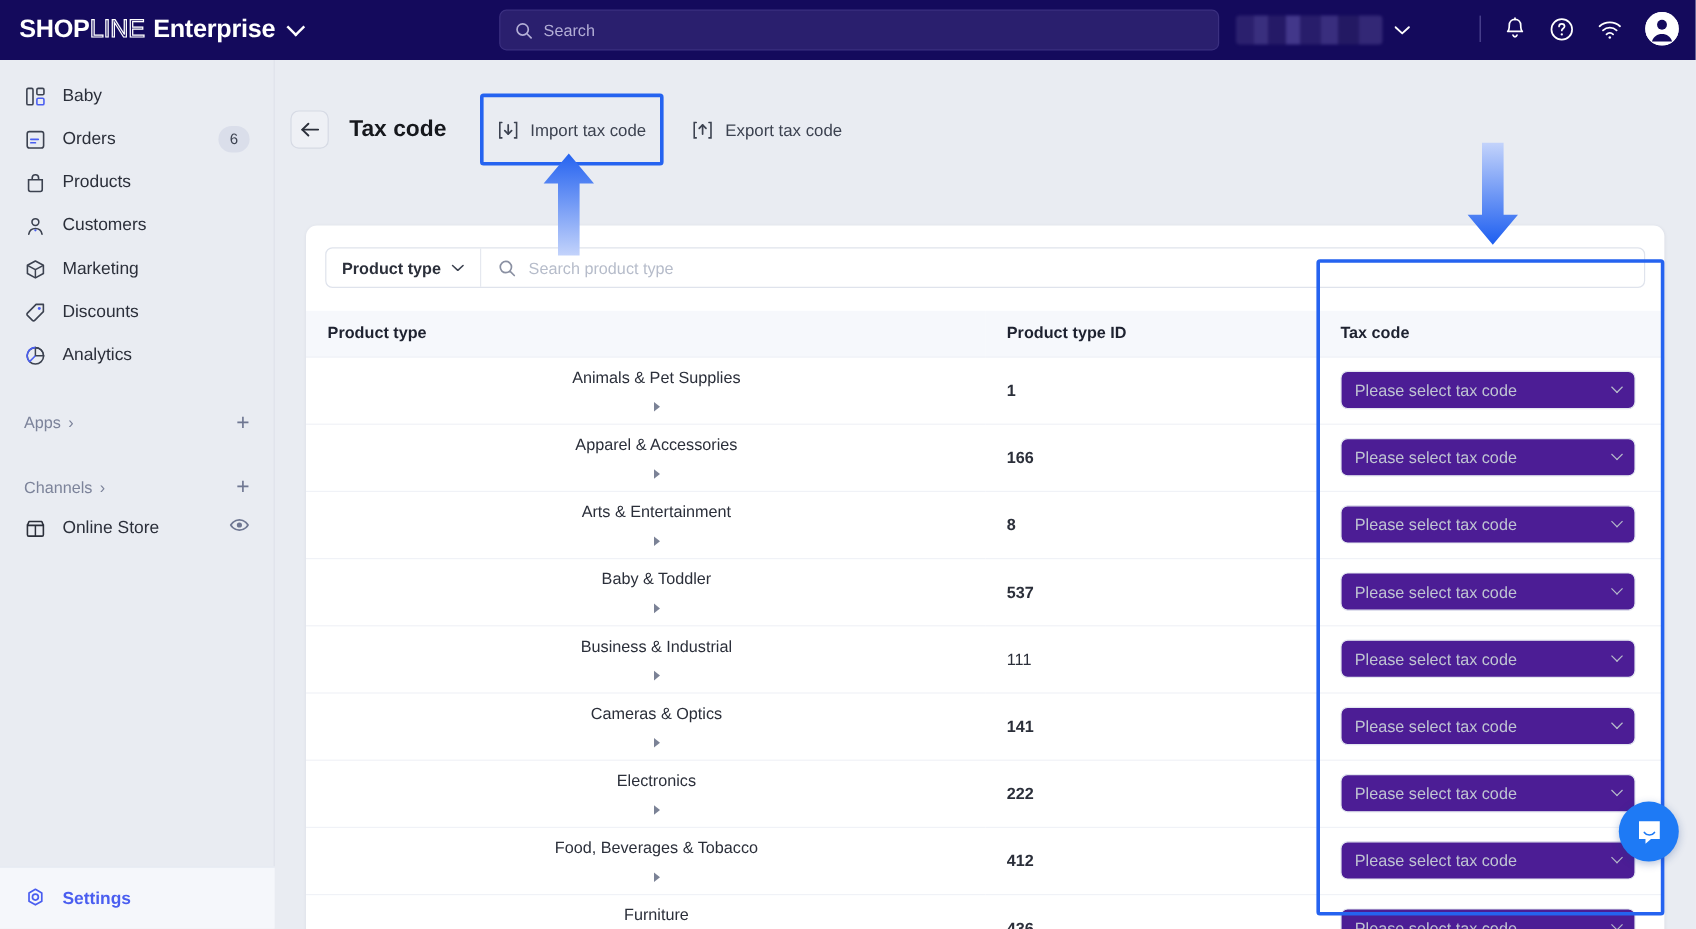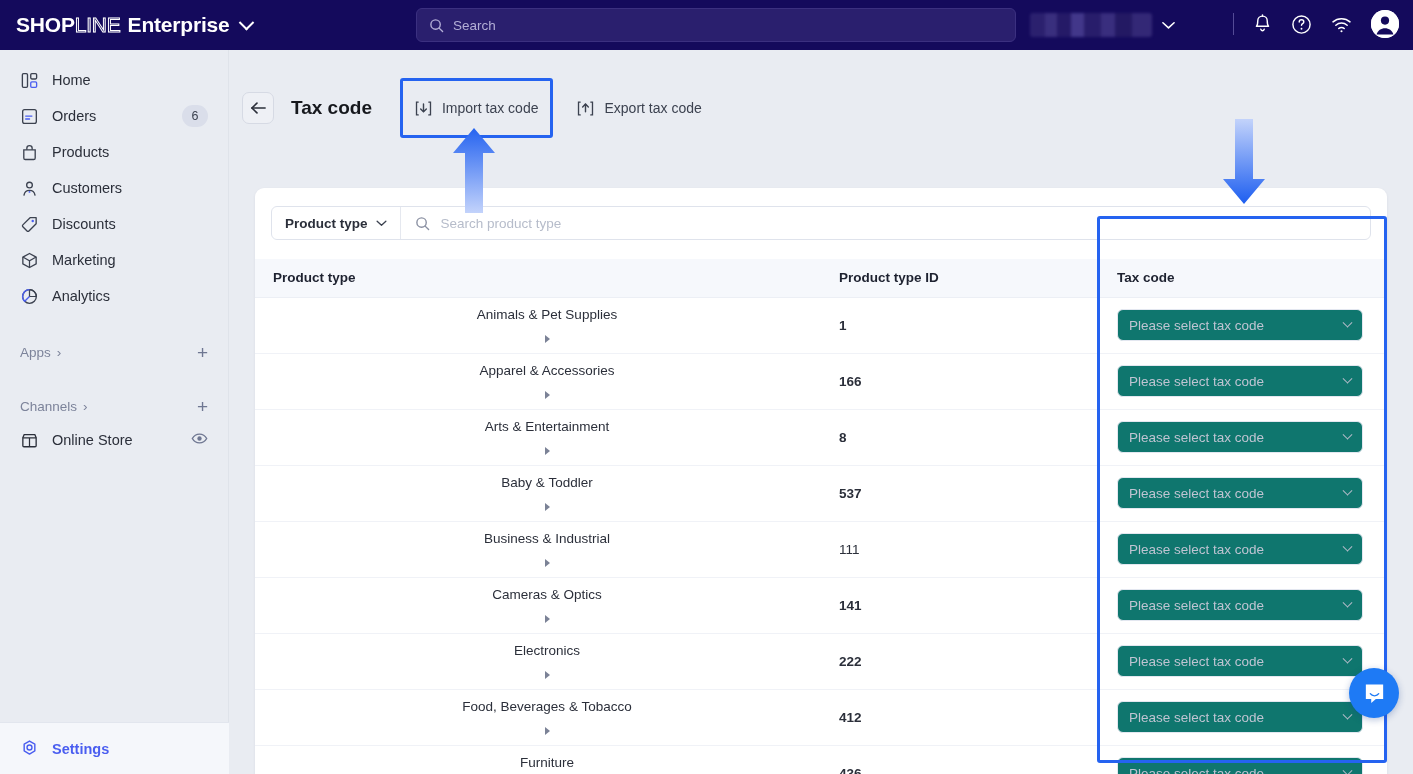--- a/index.html
+++ b/index.html
@@ -196,21 +196,21 @@
     border-left: 5px solid #7b8296;
     border-top: 4px solid transparent;
     border-bottom: 4px solid transparent;
     cursor: pointer;
   }
   .select {
     width: 246px; height: 32px;
     border: 1px solid #e3e7f0; border-radius: 6px;
     display: flex; align-items: center;
     padding: 0 11px;
-    background: #0f766e; cursor: pointer;
+    background: #4c1d95; cursor: pointer;
   }
   .select .ph { font-size: 13.5px; color: #bfc4d2; }
   .chev-sm {
     margin-left: auto;
     width: 7px; height: 7px;
     border-right: 1.6px solid #b6bcca; border-bottom: 1.6px solid #b6bcca;
     transform: rotate(45deg) translate(-2px,-2px);
   }
 
   
@@ -291,21 +291,21 @@
 
 <div class="sidebar">
   <div style="height:12px"></div>
 
   <div class="nav-item">
     <svg width="19" height="19" viewBox="0 0 20 20">
       <rect x="2.5" y="2.8" width="5.4" height="14.4" rx="1.2" fill="none" stroke="#3c4250" stroke-width="1.4"></rect>
       <rect x="11.3" y="2.8" width="6.2" height="5.6" rx="1.2" fill="none" stroke="#3c4250" stroke-width="1.4"></rect>
       <rect x="11.3" y="11.5" width="6.2" height="5.7" rx="1.2" fill="none" stroke="#4a5ef0" stroke-width="1.4"></rect>
     </svg>
-    <span class="lbl">Home</span>
+    <span class="lbl">Baby</span>
   </div>
 
   <div class="nav-item">
     <svg width="19" height="19" viewBox="0 0 20 20">
       <rect x="2.8" y="2.8" width="14.4" height="14.4" rx="2" fill="none" stroke="#3c4250" stroke-width="1.4"></rect>
       <line x1="6" y1="9.6" x2="12.5" y2="9.6" stroke="#4a5ef0" stroke-width="1.5" stroke-linecap="round"></line>
       <line x1="6" y1="12.6" x2="10" y2="12.6" stroke="#4a5ef0" stroke-width="1.5" stroke-linecap="round"></line>
     </svg>
     <span class="lbl">Orders</span>
     <span class="nav-badge">6</span>
@@ -323,32 +323,32 @@
     <svg width="19" height="19" viewBox="0 0 20 20">
       <circle cx="10" cy="6.4" r="3" fill="none" stroke="#3c4250" stroke-width="1.4"></circle>
       <path d="M4.2 17c.6-3.2 3-5 5.8-5s5.2 1.8 5.8 5" fill="none" stroke="#3c4250" stroke-width="1.4" stroke-linecap="round"></path>
       <circle cx="10" cy="13.6" r="1" fill="#4a5ef0"></circle>
     </svg>
     <span class="lbl">Customers</span>
   </div>
 
   <div class="nav-item">
     <svg width="19" height="19" viewBox="0 0 20 20">
+      <path d="M10 2.6l7 3.8v7.2l-7 3.8-7-3.8V6.4z" fill="none" stroke="#3c4250" stroke-width="1.4" stroke-linejoin="round"></path>
+      <path d="M3 6.4l7 3.8 7-3.8M10 10.2v7.2" fill="none" stroke="#3c4250" stroke-width="1.3"></path>
+    </svg>
+    <span class="lbl">Marketing</span>
+  </div>
+
+  <div class="nav-item">
+    <svg width="19" height="19" viewBox="0 0 20 20">
       <path d="M10.6 2.8H17v6.4l-7.6 7.6a1.4 1.4 0 0 1-2 0L3 12.4a1.4 1.4 0 0 1 0-2z" fill="none" stroke="#3c4250" stroke-width="1.4" stroke-linejoin="round"></path>
       <circle cx="13.4" cy="6.4" r="1.3" fill="#4a5ef0"></circle>
     </svg>
     <span class="lbl">Discounts</span>
-  </div>
-
-  <div class="nav-item">
-    <svg width="19" height="19" viewBox="0 0 20 20">
-      <path d="M10 2.6l7 3.8v7.2l-7 3.8-7-3.8V6.4z" fill="none" stroke="#3c4250" stroke-width="1.4" stroke-linejoin="round"></path>
-      <path d="M3 6.4l7 3.8 7-3.8M10 10.2v7.2" fill="none" stroke="#3c4250" stroke-width="1.3"></path>
-    </svg>
-    <span class="lbl">Marketing</span>
   </div>
 
   <div class="nav-item">
     <svg width="19" height="19" viewBox="0 0 20 20">
       <circle cx="10" cy="10" r="7.2" fill="none" stroke="#3c4250" stroke-width="1.4"></circle>
       <path d="M10 10V2.8A7.2 7.2 0 0 1 17.2 10z" fill="none" stroke="#3c4250" stroke-width="1.3"></path>
       <path d="M10 10l-5.1 5.1A7.2 7.2 0 0 1 10 2.8" fill="none" stroke="#4a5ef0" stroke-width="1.4"></path>
     </svg>
     <span class="lbl">Analytics</span>
   </div>

